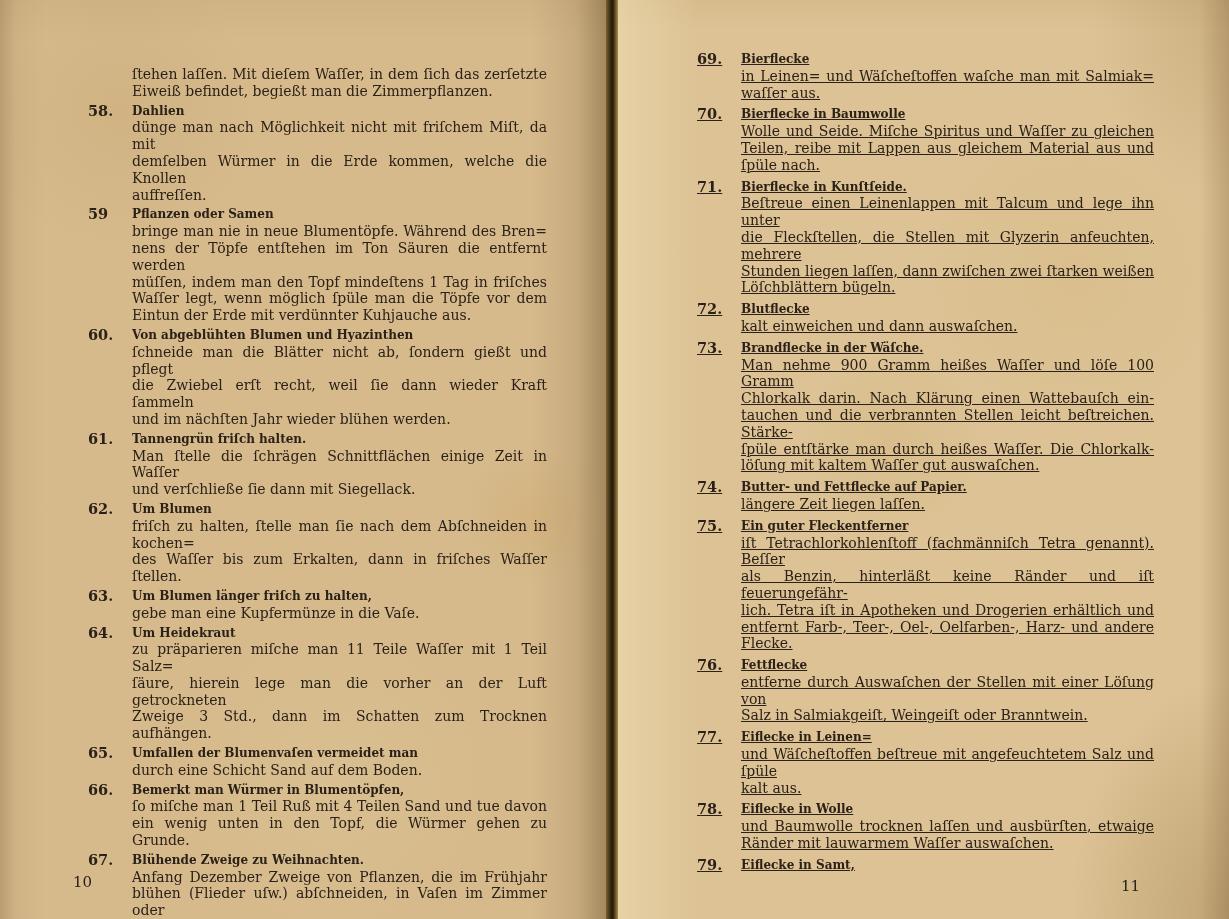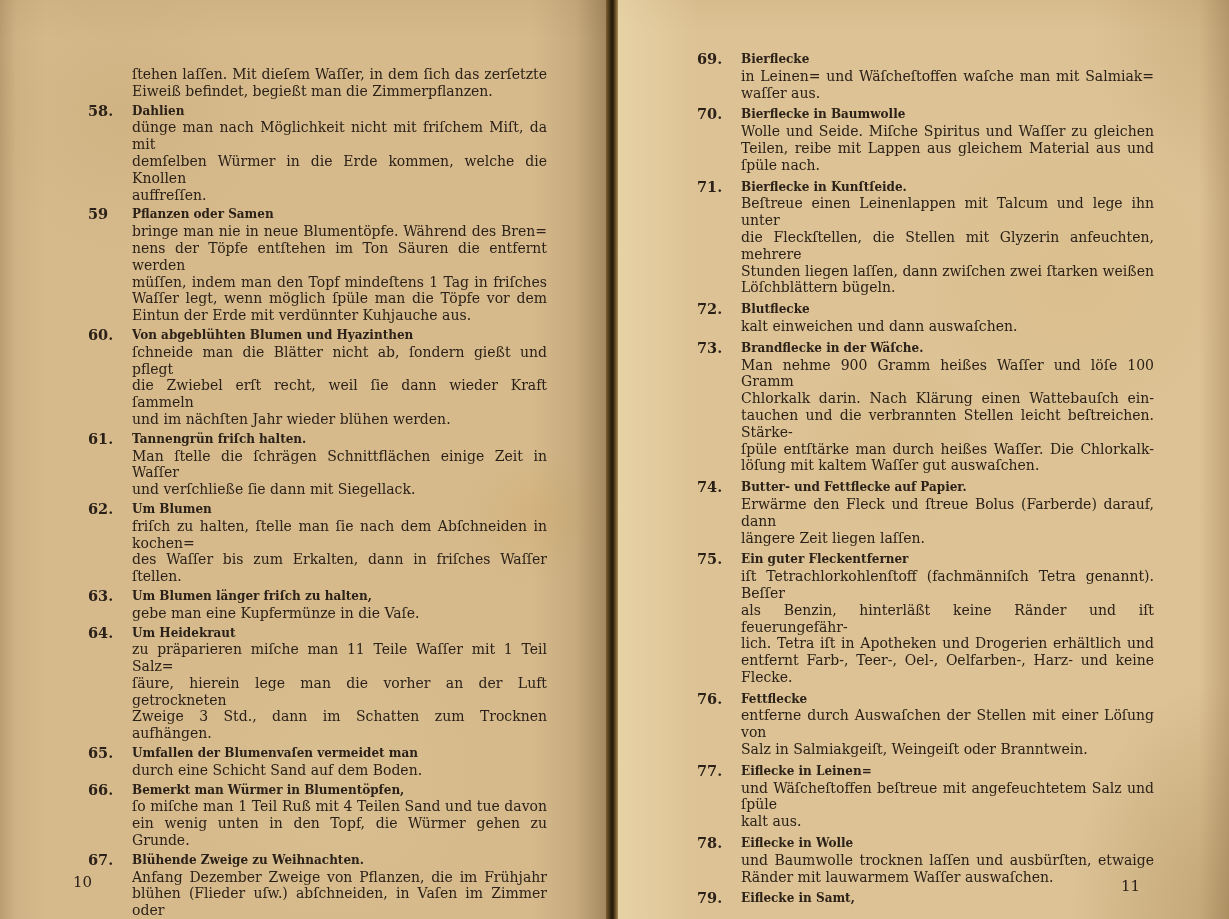--- a/index.html
+++ b/index.html
@@ -39,21 +39,21 @@
       linear-gradient(to left, rgba(120,88,48,0.28), rgba(120,88,48,0) 30px),
       linear-gradient(to bottom, rgba(150,115,65,0.08), rgba(150,115,65,0) 30px),
       #dcc294;
   }
 
   .content { position: absolute; }
   .left  .content { top: 50px; left: 88px;  width: 459px; }
   .right .content { top: 46px; left: 79px;  width: 457px; }
 
   .entry { display: flex; margin-top: 3px; }
-  .right .entry { margin-top: 5px; }
+  .right .entry { margin-top: 5px; text-decoration: underline; }
   .entry.cont { margin-top: 16px; }
   .num {
     width: 44px; flex: 0 0 44px;
     font-weight: bold; font-size: 14.5px; line-height: 16.8px;
   }
   .body { flex: 1; font-size: 14px; line-height: 16.8px; }
   .title { font-weight: bold; font-size: 12px; }
   .line { text-align: justify; text-align-last: justify; }
   .line.last { text-align: justify; text-align-last: left; }
 
@@ -207,32 +207,31 @@
             <div class="line">Chlorkalk darin. Nach Klärung einen Wattebauſch ein-</div>
             <div class="line">tauchen und die verbrannten Stellen leicht beſtreichen. Stärke-</div>
             <div class="line">ſpüle entſtärke man durch heißes Waſſer. Die Chlorkalk-</div>
             <div class="line last">löſung mit kaltem Waſſer gut auswaſchen.</div>
           </div>
         </div>
         <div class="entry">
           <div class="num">74.</div>
           <div class="body">
             <div class="title">Butter- und Fettflecke auf Papier.</div>
-            <div class="line">Erwärme den Fleck und ſtreue Bolus (Farberde) darauf, dann</div>
             <div class="line last">längere Zeit liegen laſſen.</div>
           </div>
         </div>
         <div class="entry">
           <div class="num">75.</div>
           <div class="body">
             <div class="title">Ein guter Fleckentferner</div>
             <div class="line">iſt Tetrachlorkohlenſtoff (fachmänniſch Tetra genannt). Beſſer</div>
             <div class="line">als Benzin, hinterläßt keine Ränder und iſt feuerungefähr-</div>
             <div class="line">lich. Tetra iſt in Apotheken und Drogerien erhältlich und</div>
-            <div class="line">entfernt Farb-, Teer-, Oel-, Oelfarben-, Harz- und keine</div>
+            <div class="line">entfernt Farb-, Teer-, Oel-, Oelfarben-, Harz- und andere</div>
             <div class="line last">Flecke.</div>
           </div>
         </div>
         <div class="entry">
           <div class="num">76.</div>
           <div class="body">
             <div class="title">Fettflecke</div>
             <div class="line">entferne durch Auswaſchen der Stellen mit einer Löſung von</div>
             <div class="line last">Salz in Salmiakgeiſt, Weingeiſt oder Branntwein.</div>
           </div>

